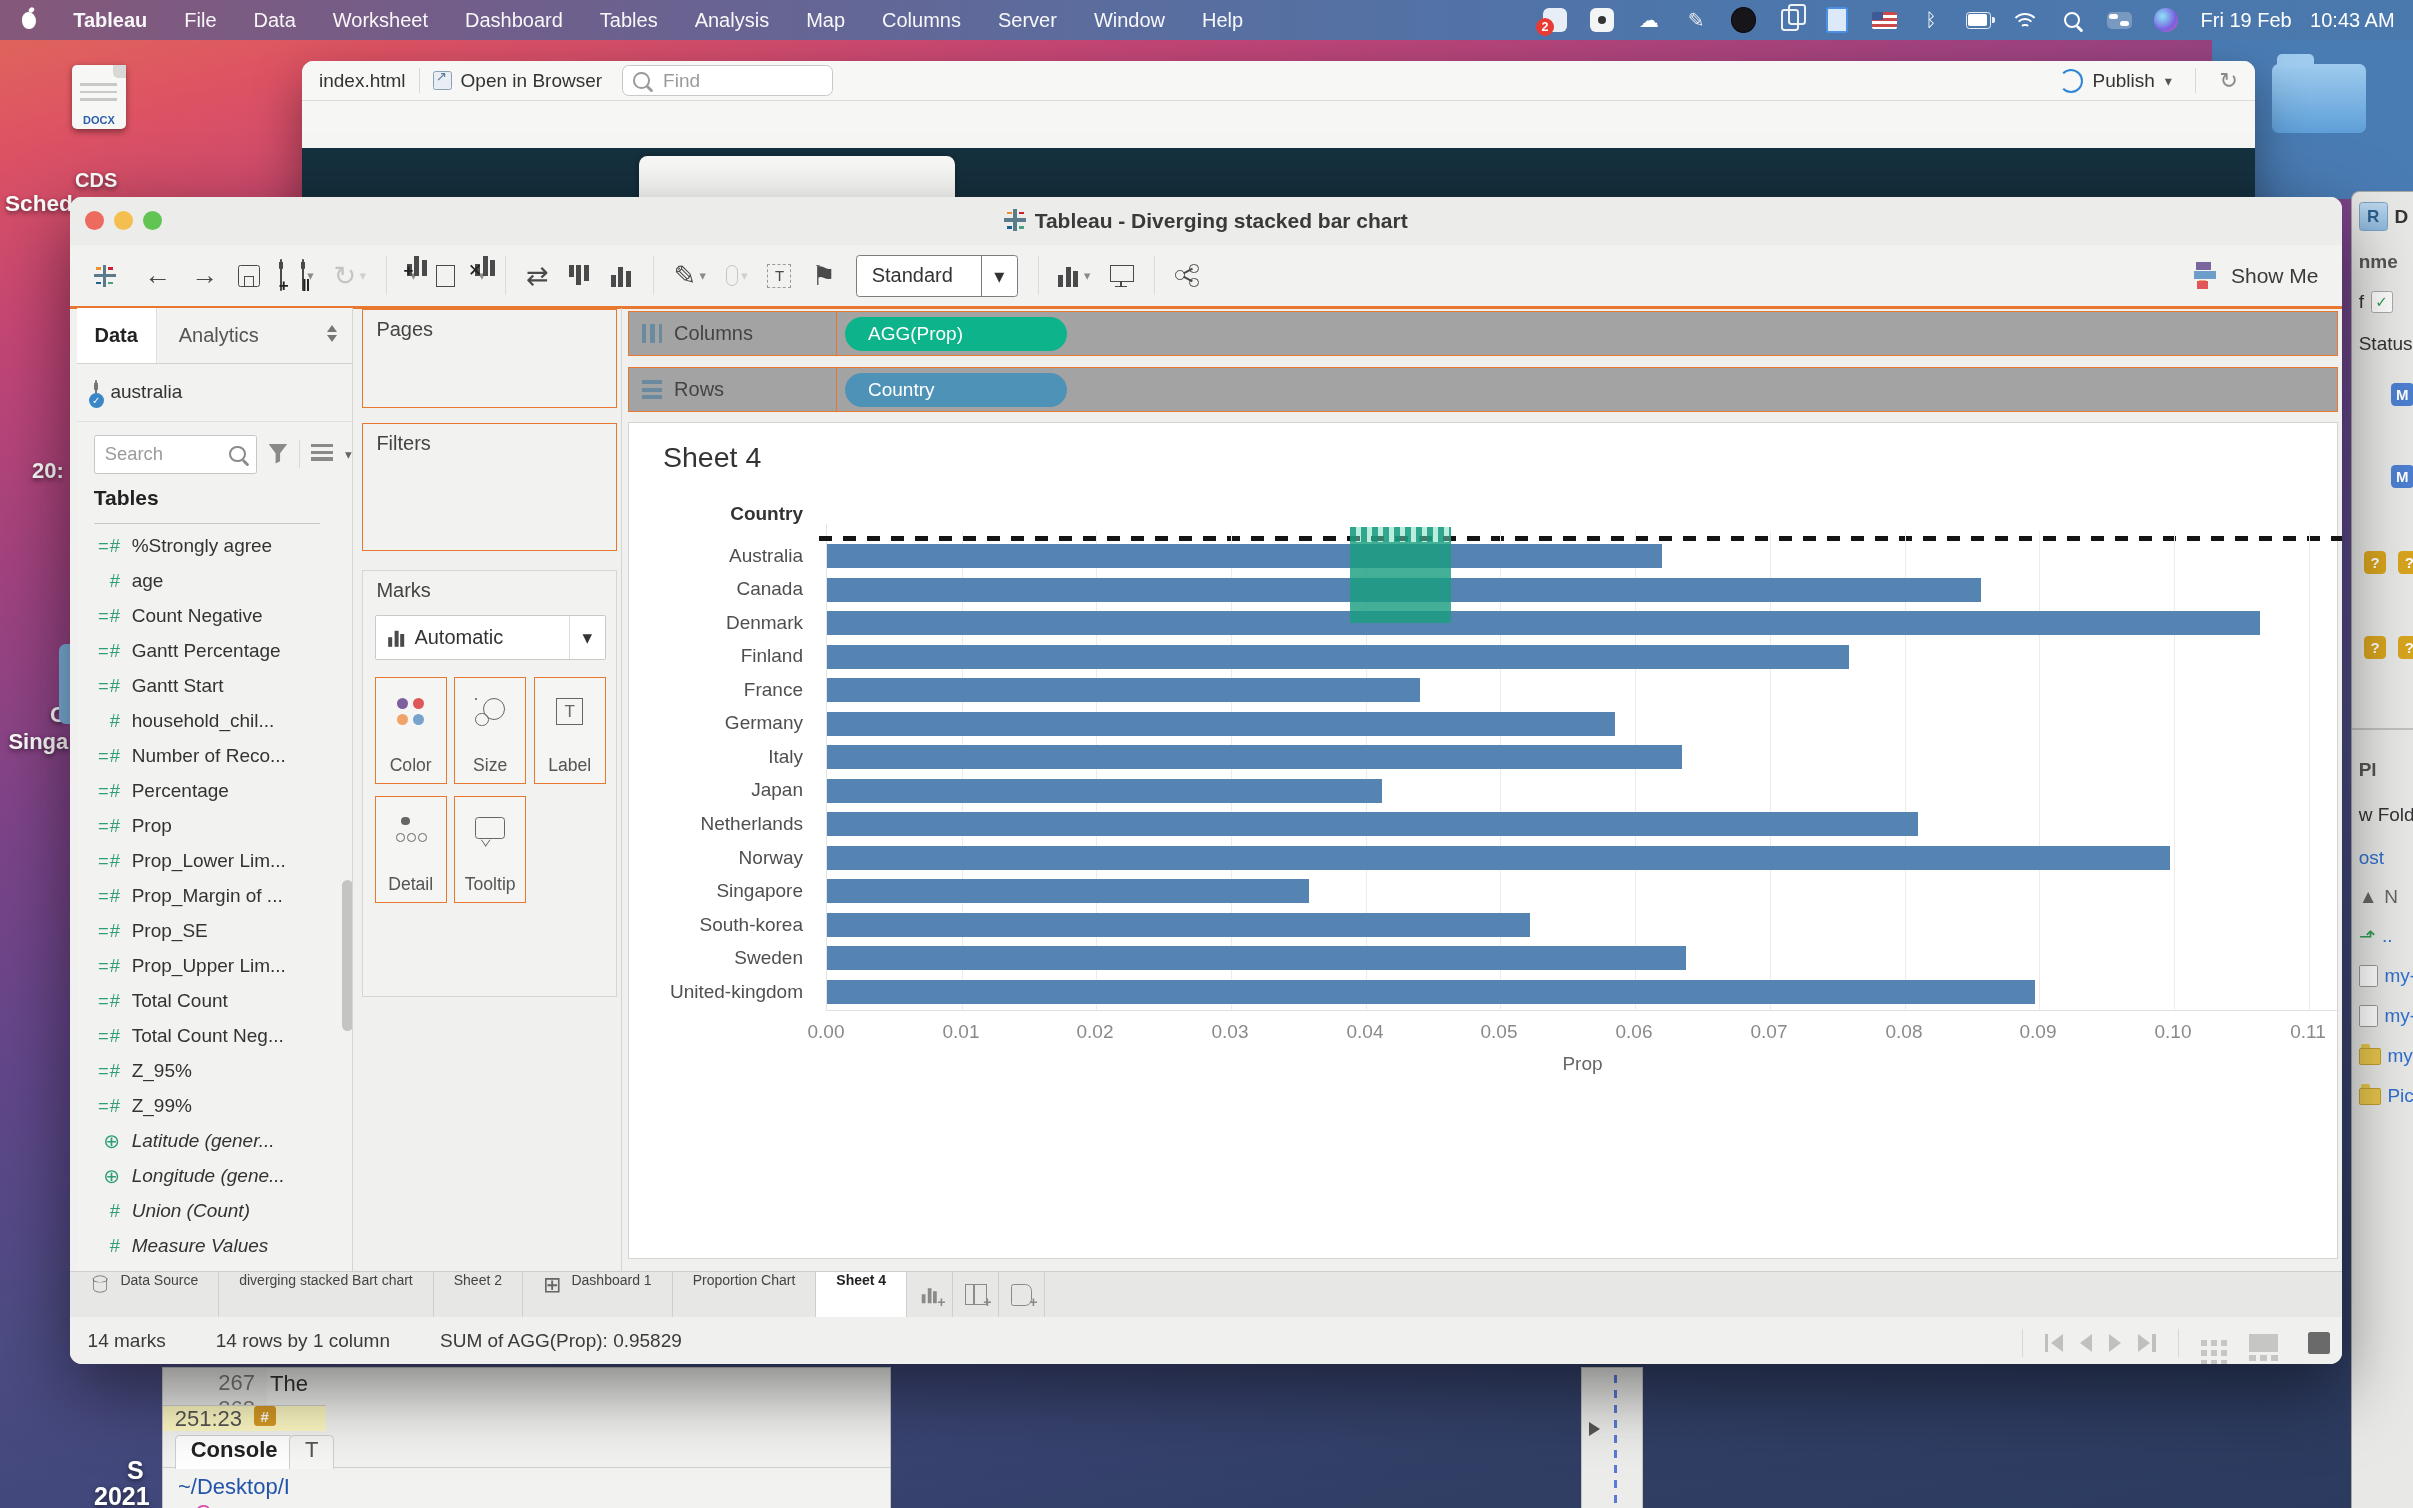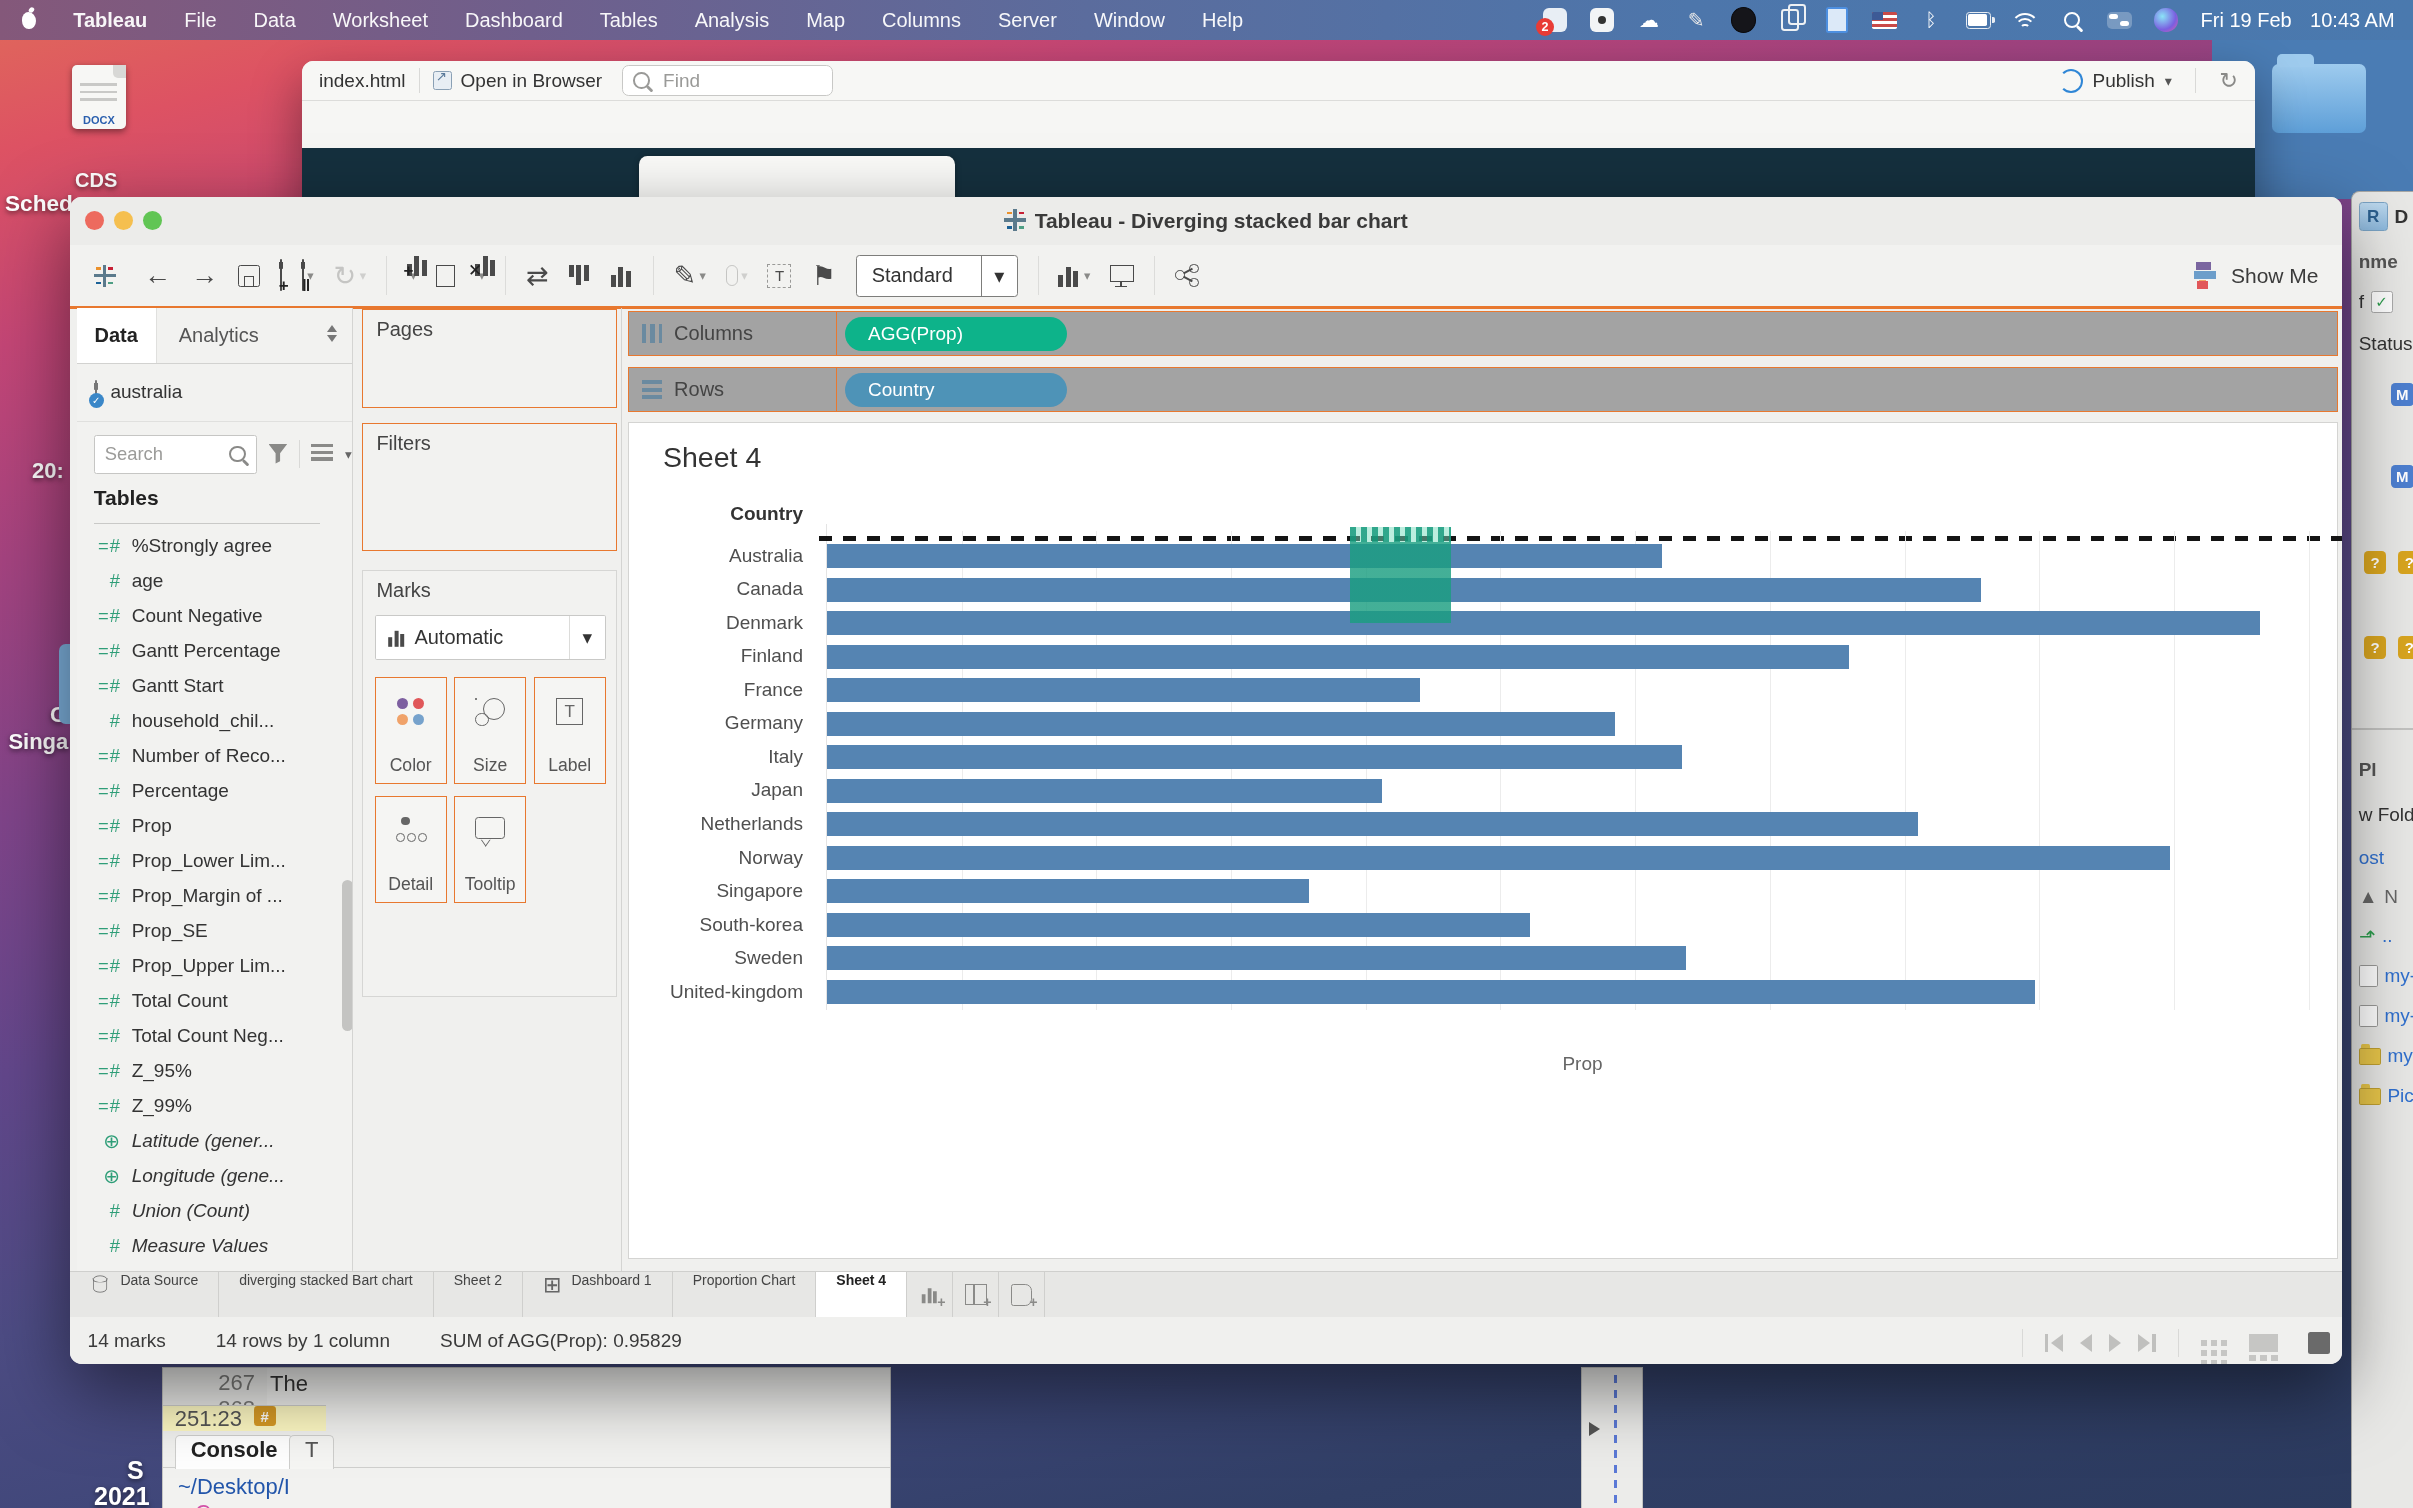--- a/index.html
+++ b/index.html
@@ -789,20 +789,34 @@
         <div class="bar" style="top: 221px; width: 855px; background: rgb(85, 132, 178);"></div>
         <div class="bar" style="top: 255px; width: 555px; background: rgb(85, 132, 178);"></div>
         <div class="bar" style="top: 288px; width: 1091px; background: rgb(85, 132, 178);"></div>
         <div class="bar" style="top: 322px; width: 1343px; background: rgb(85, 132, 178);"></div>
         <div class="bar" style="top: 355px; width: 482px; background: rgb(85, 132, 178);"></div>
         <div class="bar" style="top: 389px; width: 703px; background: rgb(85, 132, 178);"></div>
         <div class="bar" style="top: 422px; width: 859px; background: rgb(85, 132, 178);"></div>
         <div class="bar" style="top: 456px; width: 1208px; background: rgb(85, 132, 178);"></div>
         <div class="ghost" style="left: 523px; width: 101px;"></div>
       </div>
+    <div id="x-axis">
+        <span class="tick" style="left: 0px;">0.00</span>
+        <span class="tick" style="left: 135px;">0.01</span>
+        <span class="tick" style="left: 269px;">0.02</span>
+        <span class="tick" style="left: 404px;">0.03</span>
+        <span class="tick" style="left: 539px;">0.04</span>
+        <span class="tick" style="left: 673px;">0.05</span>
+        <span class="tick" style="left: 808px;">0.06</span>
+        <span class="tick" style="left: 943px;">0.07</span>
+        <span class="tick" style="left: 1078px;">0.08</span>
+        <span class="tick" style="left: 1212px;">0.09</span>
+        <span class="tick" style="left: 1347px;">0.10</span>
+        <span class="tick" style="left: 1482px;">0.11</span>
+      </div>
     <div id="x-label">Prop</div>
   </div>
 
   <div id="sheettabs">
     <span id="tabs-host" style="display:flex;">
 
         <span class="stab">
           <span class="stabicon fi-datasource cyl"></span>
           <span>Data Source</span>
         </span>

